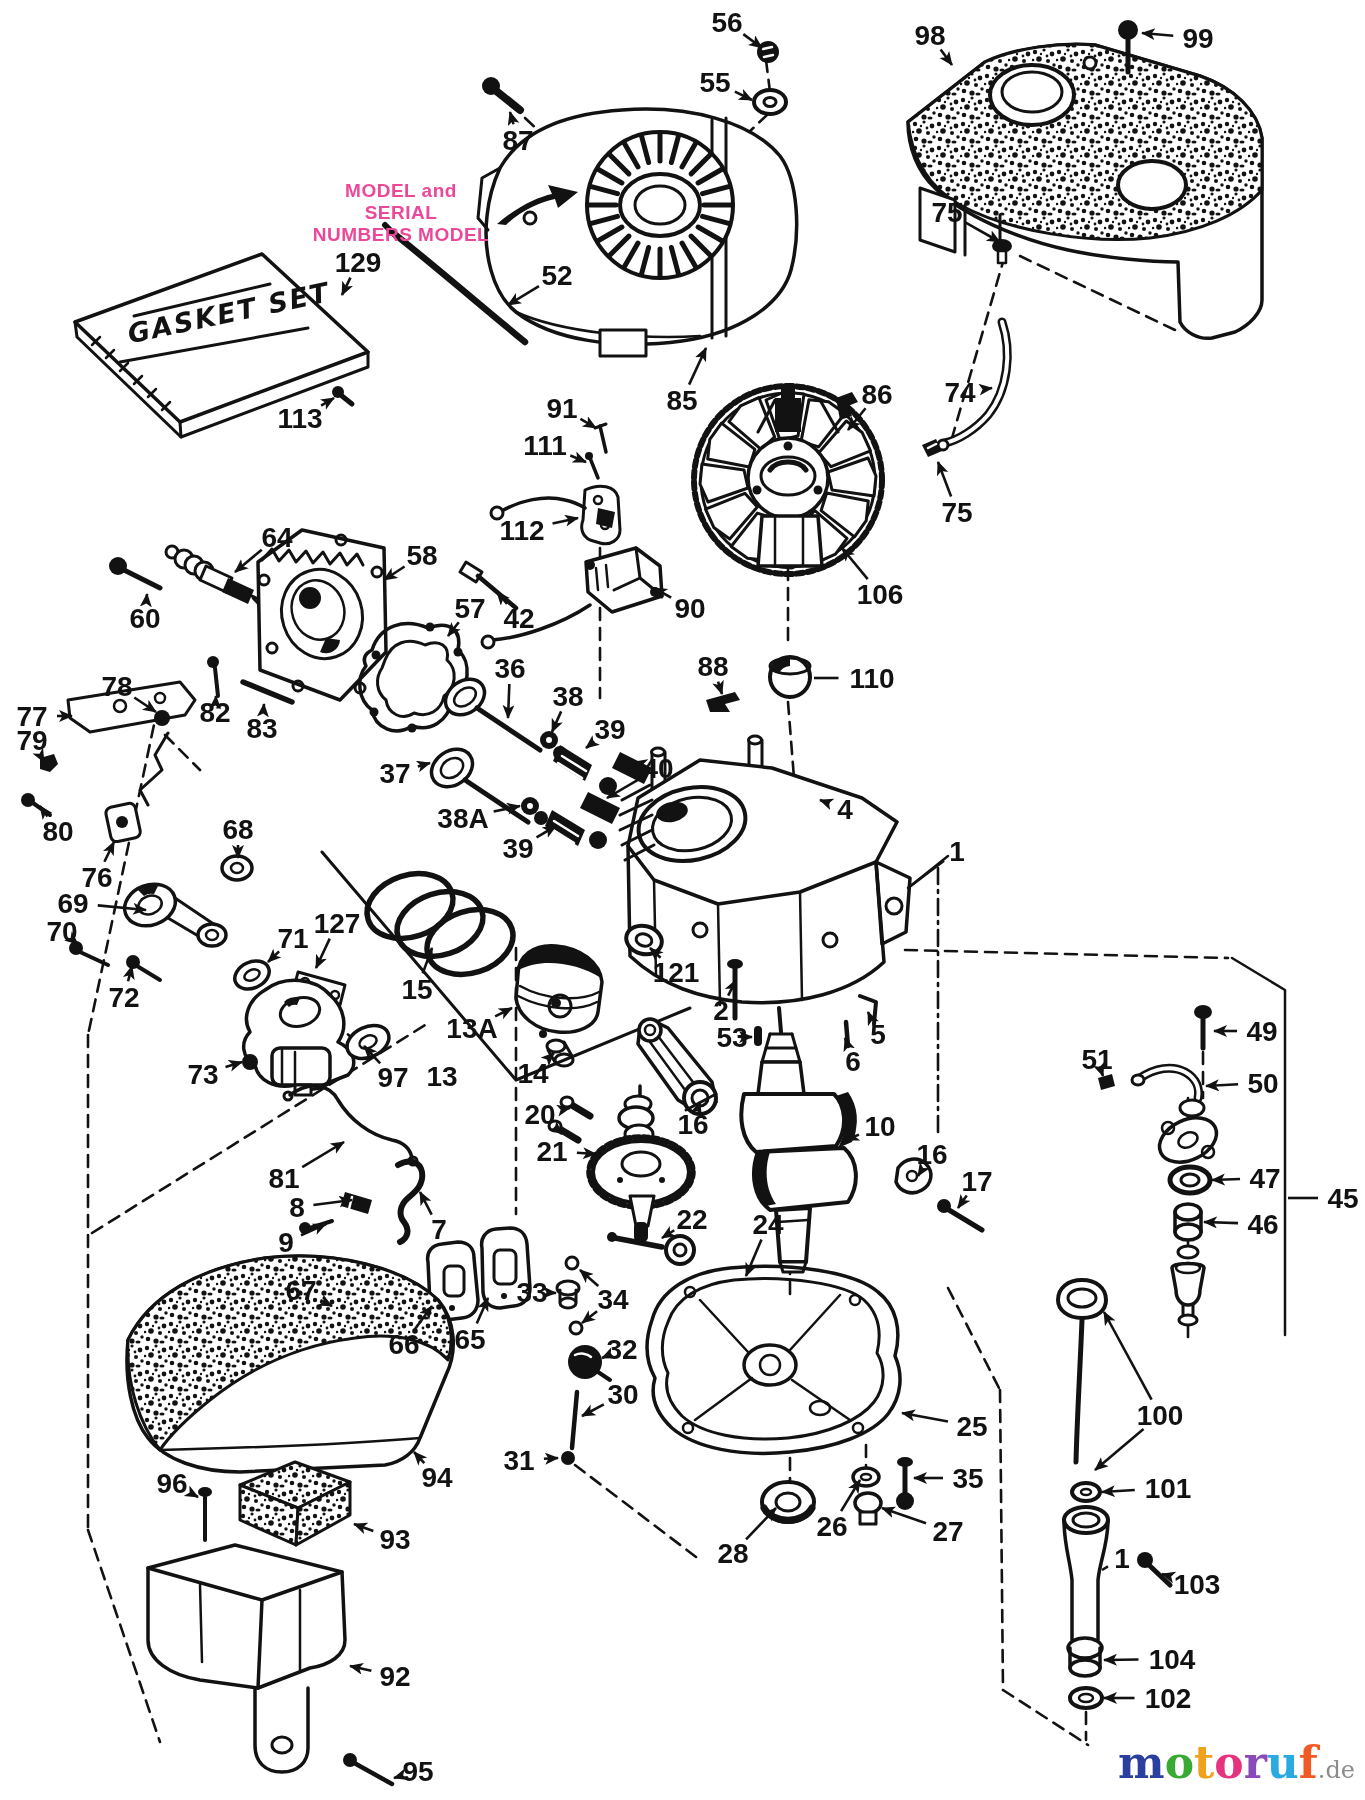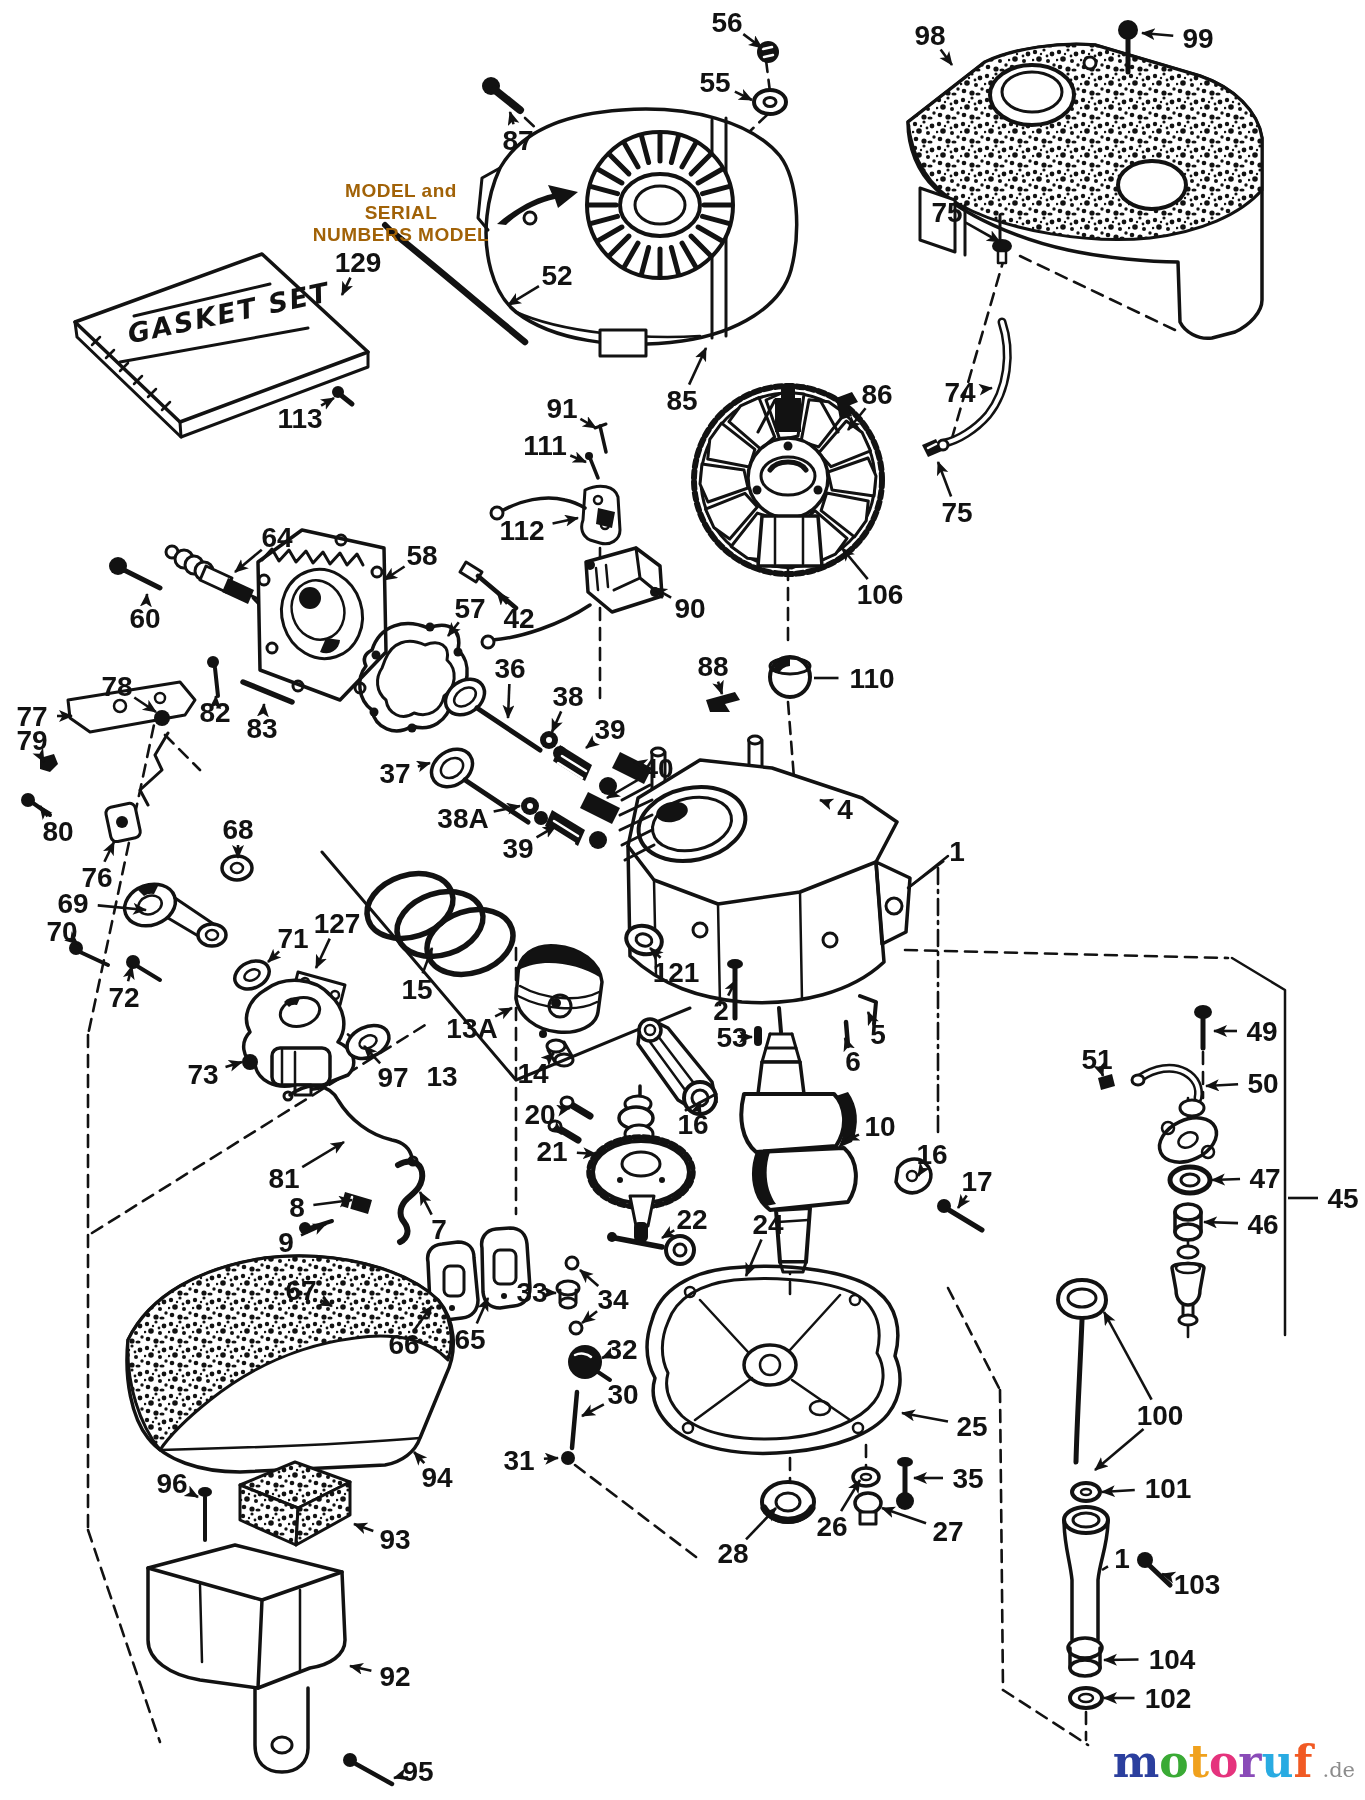--- a/index.html
+++ b/index.html
@@ -3,27 +3,27 @@
 <meta charset="utf-8">
 <style>
   html,body{margin:0;padding:0;background:#ffffff;}
   .stage{position:relative;width:1365px;height:1800px;background:#ffffff;overflow:hidden;
          font-family:"Liberation Sans",sans-serif;}
   svg{position:absolute;left:0;top:0;}
   .plabel{font-family:"Liberation Sans",sans-serif;font-weight:700;font-size:28px;
           fill:#121212;text-anchor:middle;dominant-baseline:central;}
   .leader{stroke:#121212;stroke-width:2.6;}
   .model-serial{position:absolute;left:306px;top:180px;width:190px;text-align:center;
-     font-weight:700;font-size:19px;line-height:22px;color:#a16207;letter-spacing:.5px;}
+     font-weight:700;font-size:19px;line-height:22px;color:#ec4899;letter-spacing:.5px;}
   .gasket-text{position:absolute;left:126px;top:300px;width:180px;
      font-family:"DejaVu Sans",sans-serif;font-style:italic;font-weight:700;font-size:27px;
      color:#121212;transform:rotate(-12deg);letter-spacing:2px;white-space:nowrap;}
   .watermark{position:absolute;right:10px;bottom:8px;font-family:"DejaVu Serif",serif;
      font-weight:700;font-size:44px;line-height:44px;white-space:nowrap;}
-  .watermark .wm-suffix{font-size:21px;color:#8c8c8c;font-weight:400;margin-left:10px;}
+  .watermark .wm-suffix{font-size:24px;color:#8c8c8c;font-weight:400;}
 </style>
 </head>
 <body>
 
 <div class="stage">
 <svg width="1365" height="1800" viewBox="0 0 1365 1800">
 <defs>
   <marker id="ah" markerWidth="15" markerHeight="13" refX="13" refY="6" orient="auto" markerUnits="userSpaceOnUse">
     <path d="M0,0 L14,6 L0,12 L3.5,6 Z" fill="#121212"></path>
   </marker>

